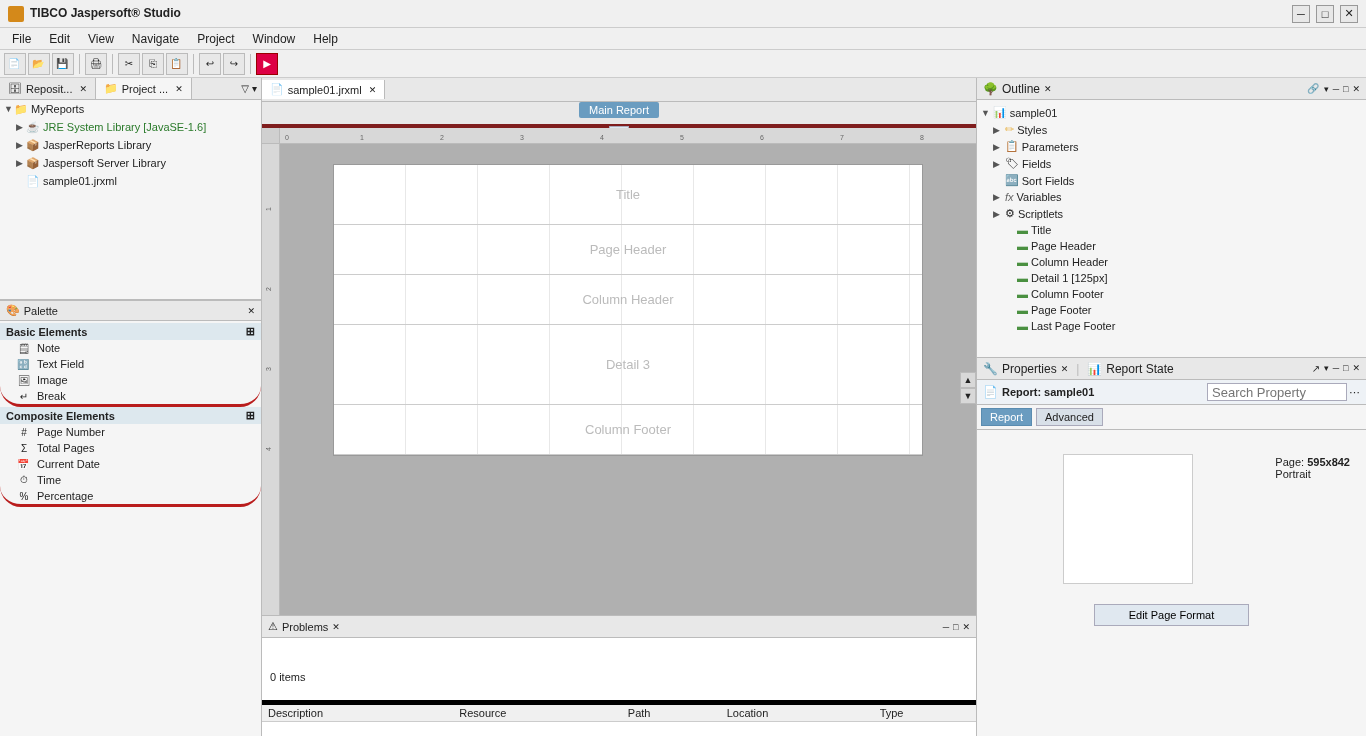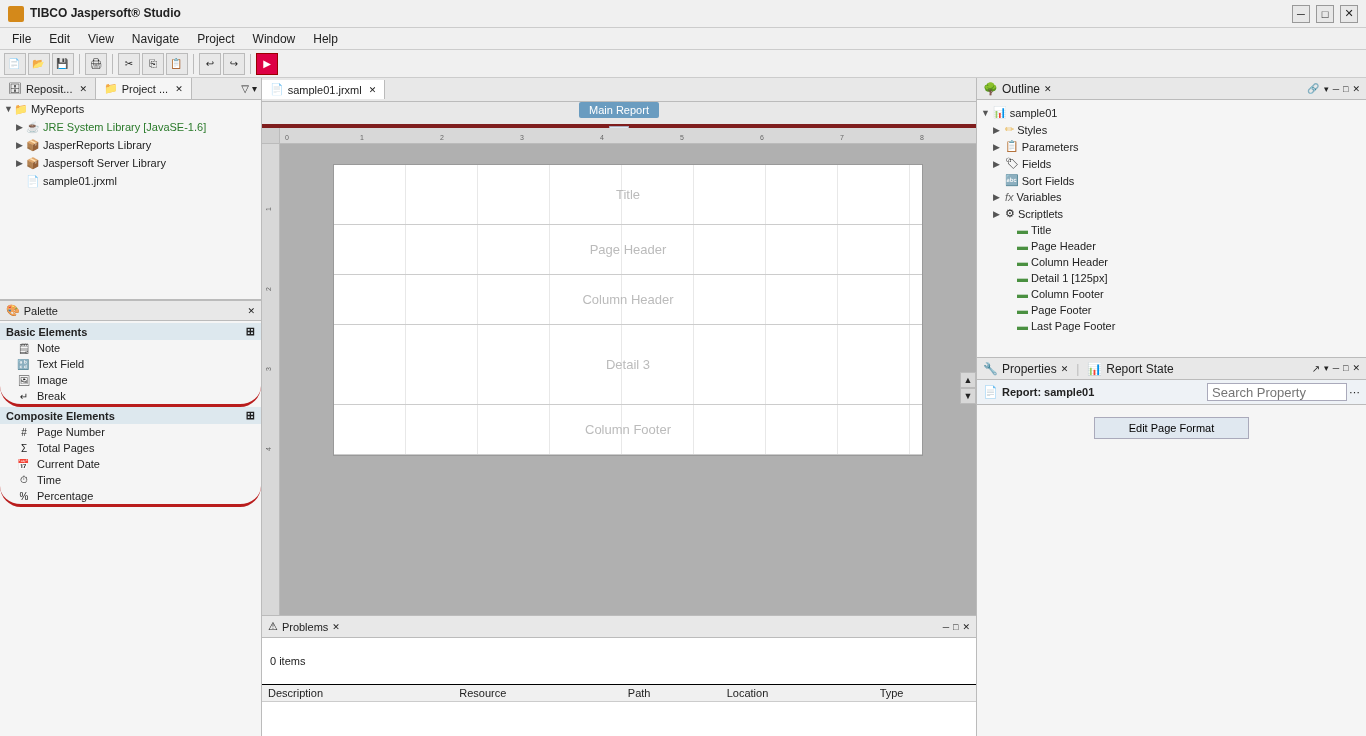--- a/index.html
+++ b/index.html
@@ -81,21 +81,21 @@
     #bottom-section { display: flex; flex-direction: column; border-top: 1px solid #bbb; }
     #design-tabs { background: #e8e8e8; height: 22px; display: flex; align-items: center; padding: 0 4px; border-bottom: 1px solid #bbb; }
     .design-tab { padding: 2px 8px; font-size: 11px; background: #d0d8e0; border: 1px solid #bbb; border-bottom: none; cursor: pointer; margin-right: 2px; }
     .design-tab.active { background: white; }
     #problems-panel { background: white; height: 120px; display: flex; flex-direction: column; }
     #problems-header { background: #e8e8e8; height: 22px; display: flex; align-items: center; justify-content: space-between; padding: 0 6px; border-bottom: 1px solid #bbb; }
     .problems-tab { font-size: 11px; display: flex; align-items: center; gap: 4px; }
     #problems-table { flex: 1; overflow: auto; }
     #problems-table table { width: 100%; border-collapse: collapse; font-size: 11px; }
     #problems-table th { background: #f0f0f0; border-bottom: 1px solid #ccc; padding: 2px 6px; text-align: left; font-weight: normal; }
-    #problems-count { padding: 17px 8px; font-size: 11px; border-bottom: 1px solid #000000; }
+    #problems-count { padding: 17px 8px; font-size: 11px; border-bottom: 5px solid #000000; margin-top: 16px; }
 
     
     #right-panel { width: 390px; display: flex; flex-direction: column; border-left: 1px solid #bbb; background: #f5f5f5; }
 
     
     #outline-panel { height: 280px; display: flex; flex-direction: column; border-bottom: 1px solid #bbb; }
     #outline-header { background: #e8e8e8; height: 22px; display: flex; align-items: center; justify-content: space-between; padding: 0 6px; border-bottom: 1px solid #bbb; }
     #outline-content { flex: 1; overflow-y: auto; padding: 4px 0; }
     .outline-item { display: flex; align-items: center; padding: 2px 4px; font-size: 11px; cursor: pointer; white-space: nowrap; }
     .outline-indent-0 { padding-left: 4px; }
@@ -521,21 +521,43 @@
         <div style="display:flex; align-items:center; gap:4px;">
           <span style="color:#4a90d9;">📄</span>
           <span style="font-weight:bold; font-size:11px;">Report: sample01</span>
         </div>
         <div style="display:flex; align-items:center; gap:2px;">
           <input type="text" id="search-property" placeholder="Search Property" style="width: 140px; height: 18px; border: 1px solid rgb(170, 170, 187); font-size: 13px; padding: 0px 4px; background: rgb(255, 255, 255);">
           <span style="cursor:pointer; font-size:11px;">⋯</span>
         </div>
       </div>
 
+      <div id="properties-tabs-row" style="display:flex; align-items:center; padding:3px 4px; border-bottom:1px solid #bbb; gap:4px;">
+        <div class="prop-tab active">
+          <span>Report</span>
+        </div>
+        <div class="prop-tab">
+          <span>Advanced</span>
+        </div>
+      </div>
 
       <div id="properties-content">
 
+        <div style="display:flex; align-items:flex-start; justify-content:center; gap:12px; padding:8px; width:100%;">
+          <div id="page-preview">
+            <div style="width:100%; height:100%; background:white; border:none;"></div>
+          </div>
+          <div style="display:flex; flex-direction:column; justify-content:flex-start; padding-top:10px;">
+            <div style="font-size:11px;">
+              <span>Page: </span>
+              <span style="font-weight:bold;">595x842</span>
+            </div>
+            <div style="font-size:11px;">
+              <span>Portrait</span>
+            </div>
+          </div>
+        </div>
         <button id="edit-page-format-btn" style="margin:4px auto; padding:4px 34px; background:#e0e8f0; border:1px solid #aab; font-size:11px; cursor:pointer; display:block;">Edit Page Format</button>
       </div>
     </div>
   </div>
 
 </div>
 
 </body></html>

